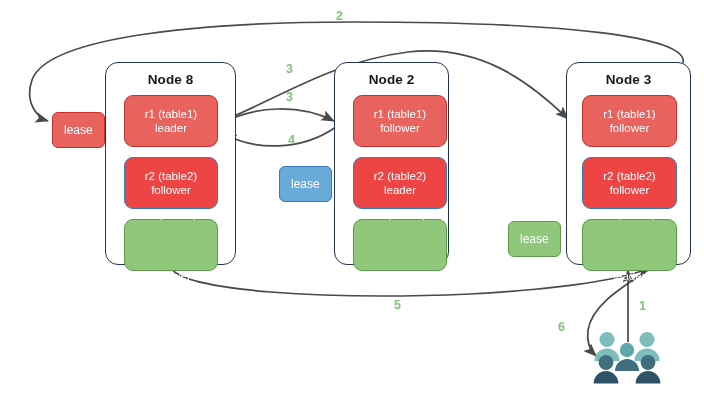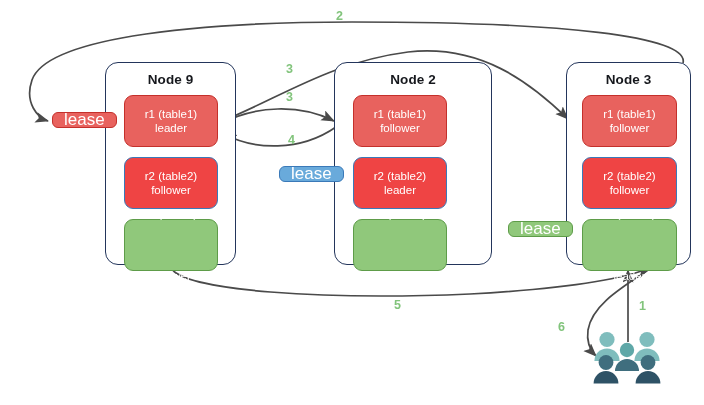--- a/index.html
+++ b/index.html
@@ -61,28 +61,28 @@
   .rep.blue  {background:#ef4444;border:1.6px solid #3A79B8;}
   .rep.green {background:#90C87B;border:1.6px solid #5E9C49;}
   .rep.r1{top:32px;}
   .rep.r2{top:94px;}
   .rep.r3{top:156px;gap:48px;}
 
   
   .lease{
     position:absolute;
     box-sizing:border-box;
-    height:16px;
+    height:36px;
     padding:0 11px;
     border-radius:6px;
     display:flex;
     align-items:center;
     justify-content:center;
     color:#ffffff;
-    font-size:17px;
+    font-size:12px;
     z-index:4;
   }
   .lease.red   {background:#E8625E;border:1.6px solid #C4302B;}
   .lease.blue  {background:#69AADB;border:1.6px solid #3A79B8;}
   .lease.green {background:#90C87B;border:1.6px solid #5E9C49;}
 
   
   .step{
     position:absolute;
     font-size:12.5px;
@@ -123,36 +123,36 @@
     <path d="M 336,127 C 300,152 254,150 224,134" fill="none" stroke="#4A4A4A" stroke-width="1.7" marker-end="url(#ah)"></path>
 
     <path d="M 170,266 C 178,292 330,300 470,294 C 560,289 620,280 650,268" fill="none" stroke="#4A4A4A" stroke-width="1.7" marker-end="url(#ah)"></path>
 
     <path d="M 628,342 L 628,270" fill="none" stroke="#4A4A4A" stroke-width="1.7" marker-end="url(#ah)"></path>
 
     <path d="M 648,270 C 618,290 592,306 588,330 C 586,344 592,352 596,356" fill="none" stroke="#4A4A4A" stroke-width="1.7" marker-end="url(#ah)"></path>
   </svg>
 
   <div class="node" style="left:105px;top:62px;width:131px;height:203px;">
-    <div class="node-title">Node 9</div>
+    <div class="node-title">Node 8</div>
     <div class="rep red r1">
       <span>r1 (table1)</span>
       <span>leader</span>
     </div>
     <div class="rep blue r2">
       <span>r2 (table2)</span>
       <span>follower</span>
     </div>
     <div class="rep green r3">
       <span>r3 (table3)</span>
       <span>follower</span>
     </div>
   </div>
 
-  <div class="node" style="left:334px;top:62px;width:158px;height:203px;">
+  <div class="node" style="left:334px;top:62px;width:115px;height:203px;">
     <div class="node-title">Node 2</div>
     <div class="rep red r1">
       <span>r1 (table1)</span>
       <span>follower</span>
     </div>
     <div class="rep blue r2">
       <span>r2 (table2)</span>
       <span>leader</span>
     </div>
     <div class="rep green r3">

